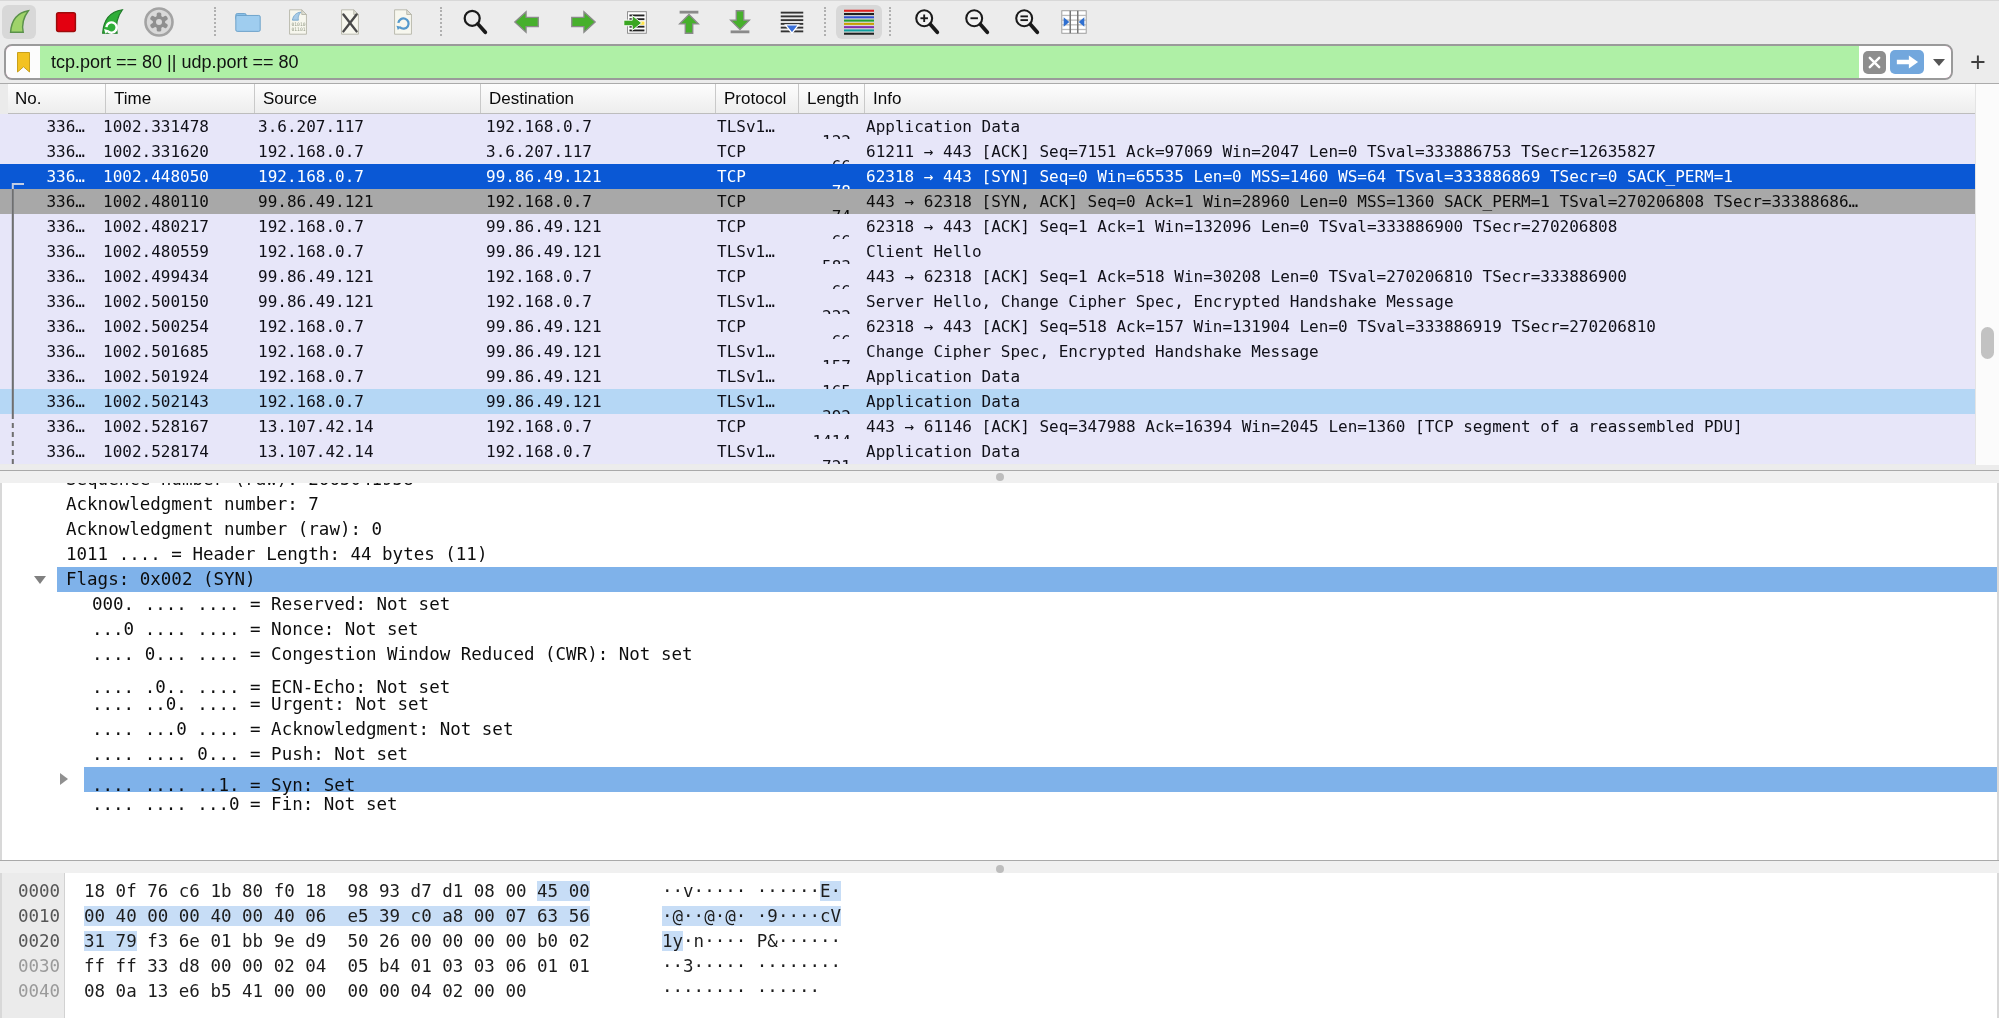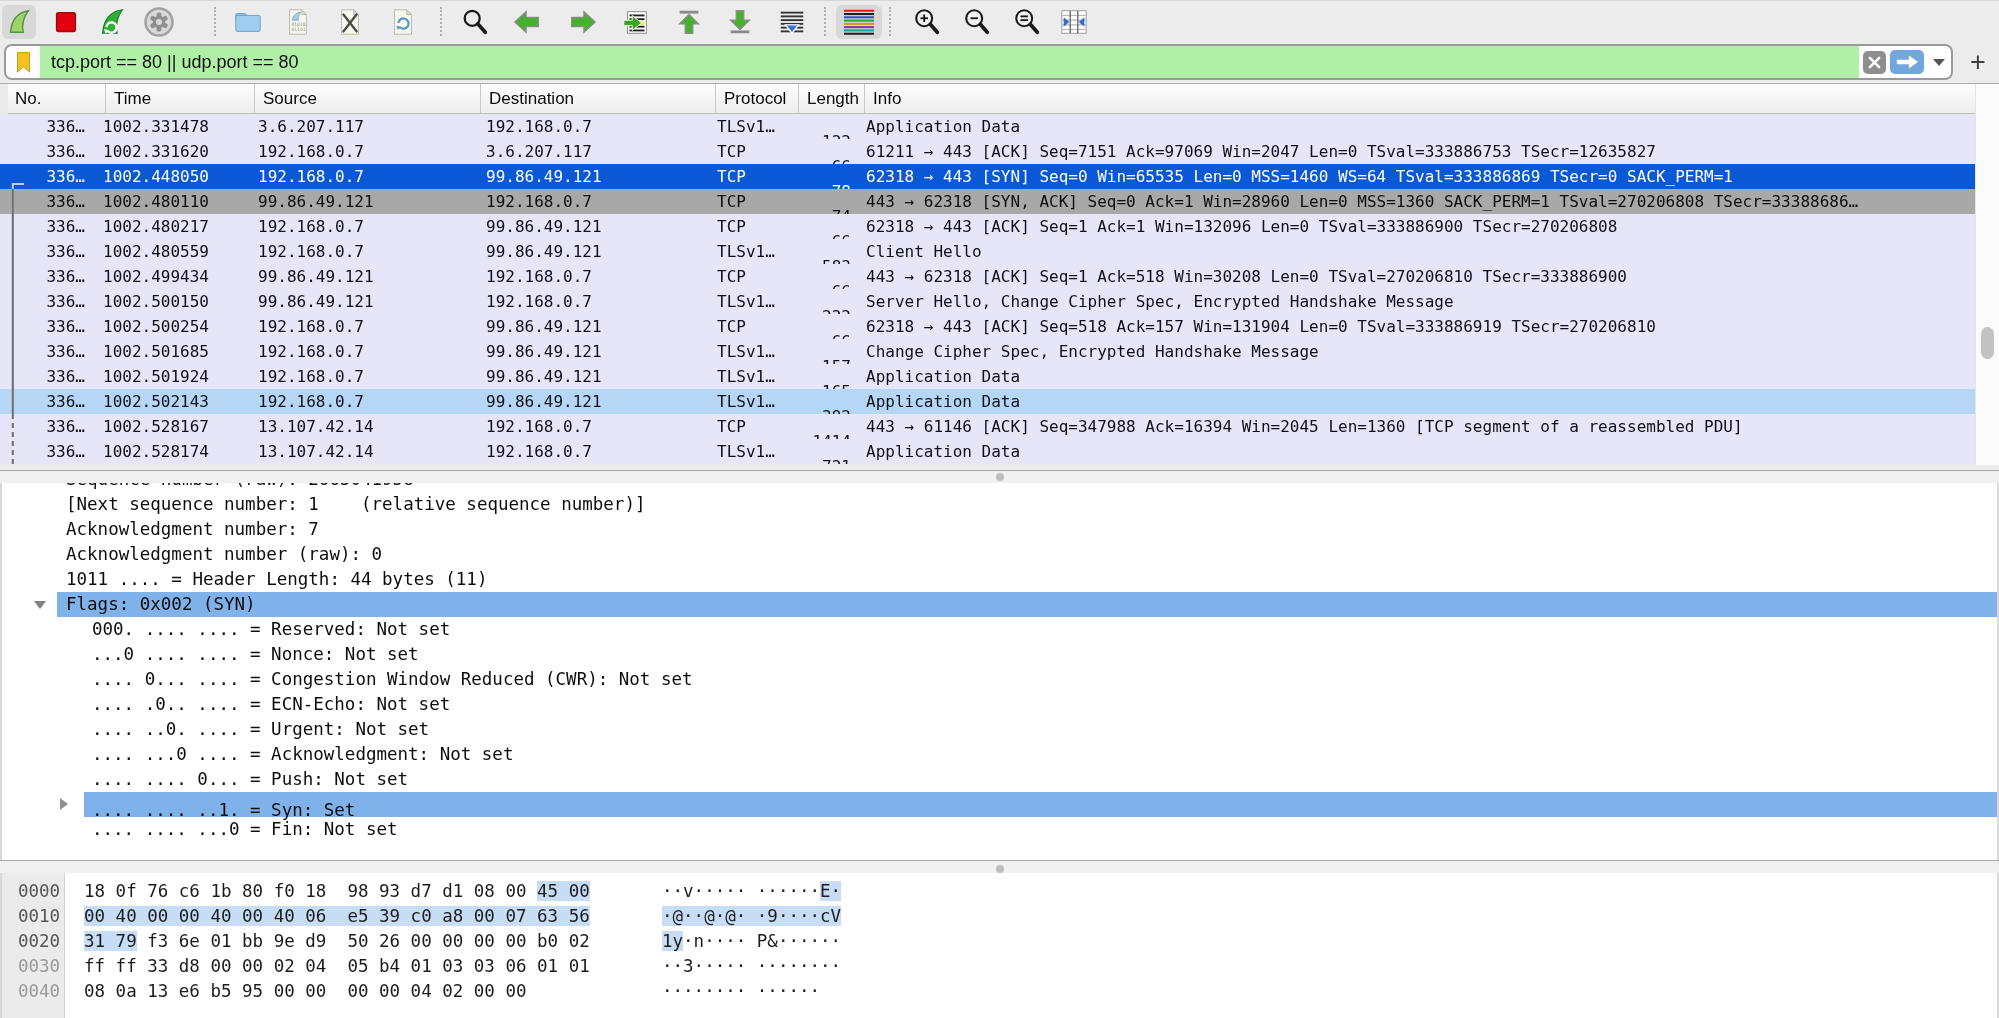--- a/index.html
+++ b/index.html
@@ -310,44 +310,43 @@
     <div id="plist-thumb"></div>
   </div>
 
   <div id="split1" class="splitter">
       <div class="inner"></div>
       <div class="dot"></div>
     </div>
 
   <div id="details-pane" class="mono">
       <div class="dline" style="margin-top: -16px;"><span class="dtxt" style="left: 64px;">Sequence number (raw): 2665041958</span></div>
-      <div class="dline"><span class="dtxt" style="left: 64px;">[Next sequence number: 1    (relative sequence number)]</span></div>
       <div class="dline"><span class="dtxt" style="left: 64px;">Acknowledgment number: 7</span></div>
       <div class="dline"><span class="dtxt" style="left: 64px;">Acknowledgment number (raw): 0</span></div>
       <div class="dline"><span class="dtxt" style="left: 64px;">1011 .... = Header Length: 44 bytes (11)</span></div>
       <div class="dline"><div class="dhl" style="left: 55px;"></div><span class="tri down" style="left: 32px;"></span><span class="dtxt" style="left: 64px;">Flags: 0x002 (SYN)</span></div>
       <div class="dline"><span class="dtxt" style="left: 90px;">000. .... .... = Reserved: Not set</span></div>
       <div class="dline"><span class="dtxt" style="left: 90px;">...0 .... .... = Nonce: Not set</span></div>
       <div class="dline"><span class="dtxt" style="left: 90px;">.... 0... .... = Congestion Window Reduced (CWR): Not set</span></div>
-      <div class="dline"><span class="dtxt" style="left: 90px;">.... .0.. .... = ECN-Echo: Not set</span></div>
+      <div class="dline"><span class="dtxt" style="left: 90px; margin-top: 8px;">.... .0.. .... = ECN-Echo: Not set</span></div>
       <div class="dline"><span class="dtxt" style="left: 90px;">.... ..0. .... = Urgent: Not set</span></div>
       <div class="dline"><span class="dtxt" style="left: 90px;">.... ...0 .... = Acknowledgment: Not set</span></div>
       <div class="dline"><span class="dtxt" style="left: 90px;">.... .... 0... = Push: Not set</span></div>
       <div class="dline"><div class="dhl" style="left: 82px;"></div><span class="tri right" style="left: 58px;"></span><span class="dtxt" style="left: 90px; margin-top: 6px;">.... .... ..1. = Syn: Set</span></div>
       <div class="dline"><span class="dtxt" style="left: 90px;">.... .... ...0 = Fin: Not set</span></div>
     </div>
 
   <div id="split2" class="splitter">
       <div class="dot"></div>
     </div>
 
   <div id="hex-pane">
     <div id="hex-gutter"></div>
     <div id="hex-rows" class="mono">
         <div class="hrow"><span class="hoff">0000</span><span class="hbytes">18 0f 76 c6 1b 80 f0 18  98 93 d7 d1 08 00 <span class="hl">45 00</span></span><span class="hascii">··v····· ······<span class="hl">E·</span></span></div>
         <div class="hrow"><span class="hoff">0010</span><span class="hbytes"><span class="hl">00 40 00 00 40 00 40 06  e5 39 c0 a8 00 07 63 56</span></span><span class="hascii"><span class="hl">·@··@·@· ·9····cV</span></span></div>
         <div class="hrow"><span class="hoff">0020</span><span class="hbytes"><span class="hl">31 79</span> f3 6e 01 bb 9e d9  50 26 00 00 00 00 b0 02</span><span class="hascii"><span class="hl">1y</span>·n···· P&amp;······</span></div>
         <div class="hrow"><span class="hoff dim">0030</span><span class="hbytes">ff ff 33 d8 00 00 02 04  05 b4 01 03 03 06 01 01</span><span class="hascii">··3····· ········</span></div>
-        <div class="hrow"><span class="hoff dim">0040</span><span class="hbytes">08 0a 13 e6 b5 95 00 00  00 00 04 02 00 00</span><span class="hascii">········ ······</span></div>
+        <div class="hrow"><span class="hoff dim">0040</span><span class="hbytes">08 0a 13 e6 b5 41 00 00  00 00 04 02 00 00</span><span class="hascii">········ ······</span></div>
       </div>
   </div>
 
 </div>
 
 </body></html>

